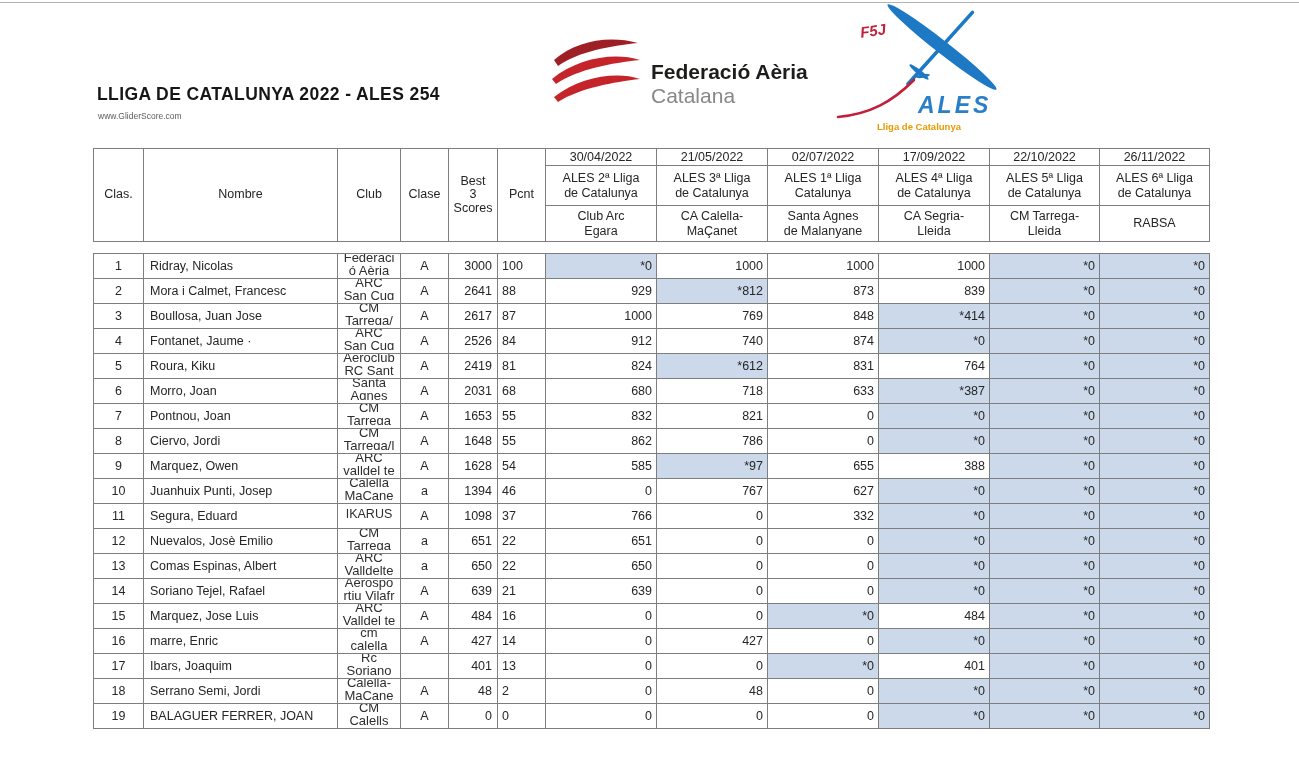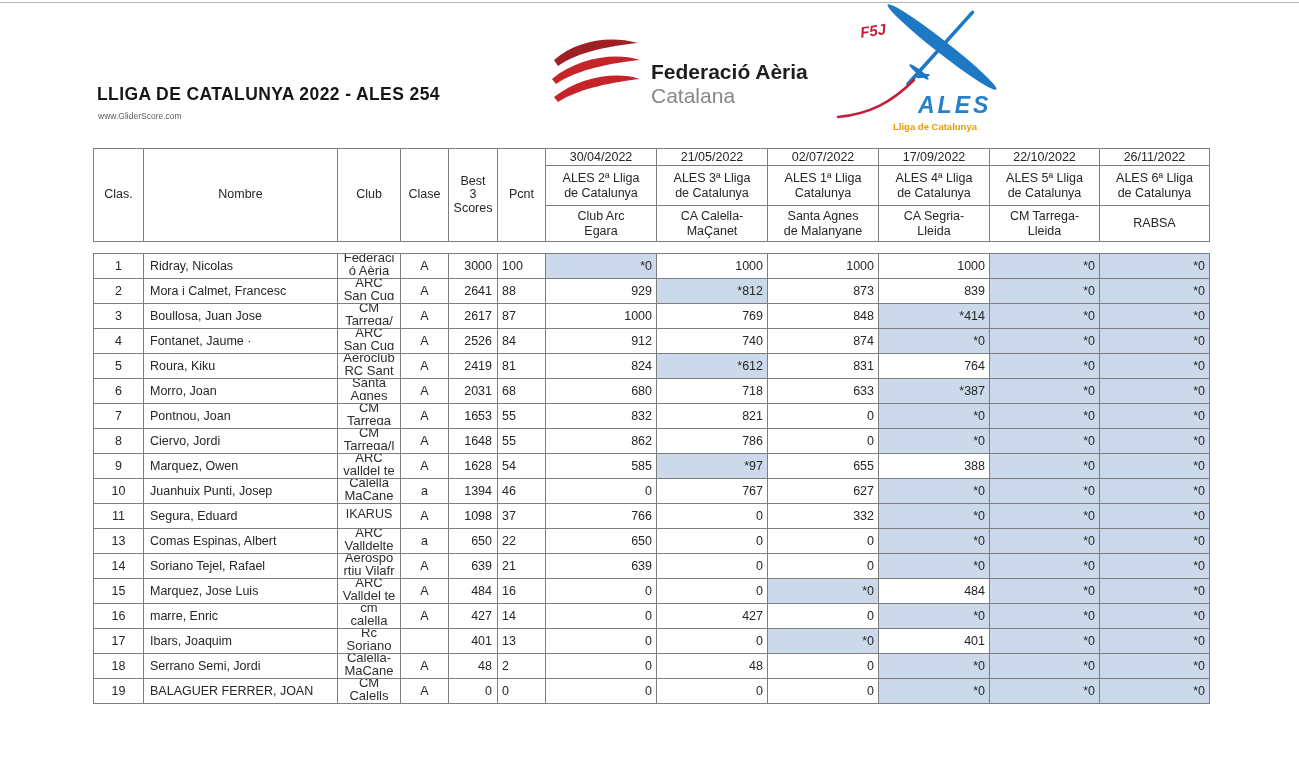--- a/index.html
+++ b/index.html
@@ -16,21 +16,21 @@
   .fac-icon{position:absolute;left:0;top:2px;}
   .fac-text{position:absolute;left:103px;top:26px;line-height:24px;}
   .fac-l1{font-size:21px;font-weight:bold;color:#1d1d1b;}
   .fac-l2{font-size:21px;color:#87878b;}
 
   
   .ales-logo{position:absolute;left:830px;top:0;width:178px;height:140px;}
   .ales-svg{position:absolute;left:0;top:0;}
   .ales-f5j{position:absolute;left:30px;top:22px;color:var(--launch-red);font-size:15px;font-weight:bold;font-style:italic;transform:rotate(-8deg);}
   .ales-name{position:absolute;left:88px;top:92px;color:var(--ales-text-blue);font-size:23px;font-weight:bold;font-style:italic;letter-spacing:3px;}
-  .ales-caption{position:absolute;left:16px;top:121px;width:178px;text-align:center;color:var(--ales-caption-orange);font-size:9.5px;font-weight:bold;}
+  .ales-caption{position:absolute;left:0;top:121px;width:178px;text-align:center;color:var(--ales-caption-orange);font-size:9.5px;font-weight:bold;}
 
   
   table{border-collapse:collapse;table-layout:fixed;width:1116px;}
   td{border:1px solid #7e7e7e;font-size:12.5px;color:#262626;overflow:hidden;padding:0 4px;box-sizing:border-box;}
   .header-table{position:absolute;left:93px;top:148px;}
   .body-table{position:absolute;left:93px;top:253px;}
   .hr1 td{height:17px;text-align:center;}
   .hr2 td{height:40px;text-align:center;white-space:pre-line;line-height:14.5px;}
   .hr3 td{height:36px;text-align:center;white-space:pre-line;line-height:14.5px;}
   td.hl{text-align:center;vertical-align:middle;white-space:pre-line;word-wrap:break-word;line-height:13.5px;margin-left:20px;}
@@ -342,20 +342,37 @@
       <td class="c-best">1098</td>
       <td class="c-pcnt">37</td>
     <td class="score">766</td>
           <td class="score">0</td>
           <td class="score">332</td>
           <td class="score discard">*0</td>
           <td class="score discard">*0</td>
           <td class="score discard">*0</td>
         </tr>
         <tr>
+      <td class="c-rank">12</td>
+      <td class="c-name">Nuevalos, Josè Emilio</td>
+      <td class="c-club">
+            <div class="club-clip">CM
+Tarrega</div>
+          </td>
+      <td class="c-clase">a</td>
+      <td class="c-best">651</td>
+      <td class="c-pcnt">22</td>
+    <td class="score">651</td>
+          <td class="score">0</td>
+          <td class="score">0</td>
+          <td class="score discard">*0</td>
+          <td class="score discard">*0</td>
+          <td class="score discard">*0</td>
+        </tr>
+        <tr>
       <td class="c-rank">13</td>
       <td class="c-name">Comas Espinas, Albert</td>
       <td class="c-club">
             <div class="club-clip">ARC
 Valldelte</div>
           </td>
       <td class="c-clase">a</td>
       <td class="c-best">650</td>
       <td class="c-pcnt">22</td>
     <td class="score">650</td>

